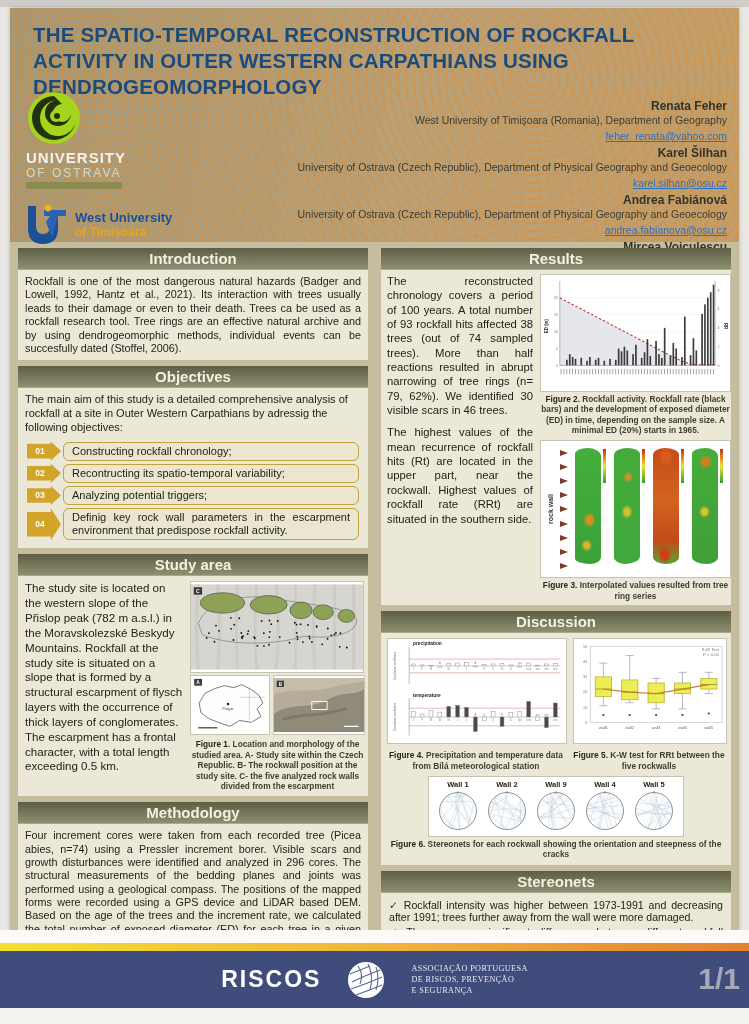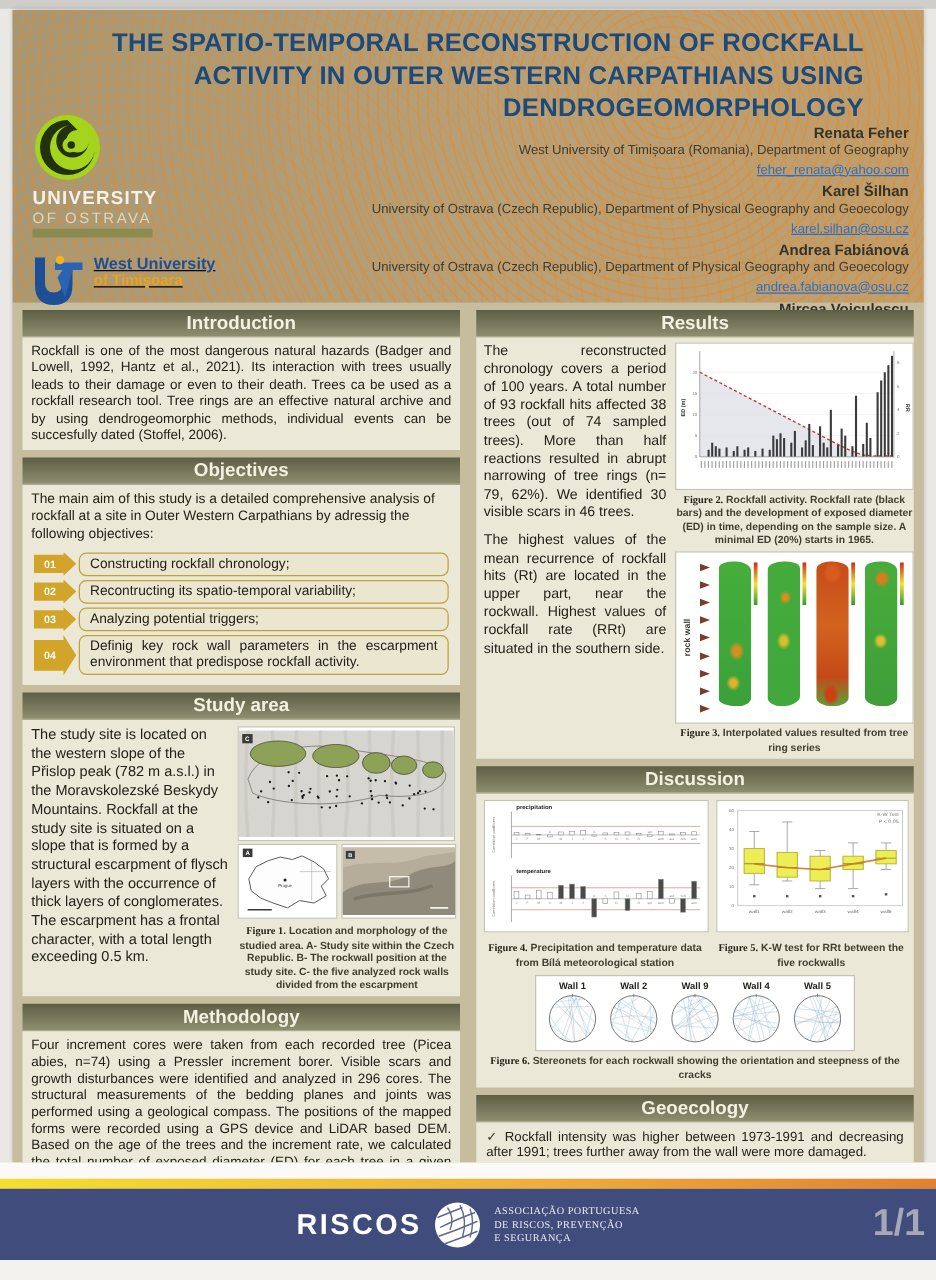--- a/index.html
+++ b/index.html
@@ -5,42 +5,42 @@
   html,body{margin:0;padding:0;background:#dddcd9;font-family:"Liberation Sans","DejaVu Sans",sans-serif;}
   .page{position:relative;width:749px;height:1024px;background:#e9e8e5;overflow:hidden;margin:0 auto;}
   .topstrip{position:absolute;left:0;top:0;width:100%;height:7px;background:#cfcecb;}
   .poster{position:absolute;left:10px;top:8px;width:729px;height:922px;background:#c6bd9f;overflow:hidden;box-shadow:0 0 4px rgba(0,0,0,.25);}
   
   .hd{position:relative;width:100%;height:234px;background-color:#b2a383;
       background-image:
         repeating-radial-gradient(circle at 72% 30%, rgba(226,138,43,.45) 0 1.5px, rgba(226,138,43,0) 1.5px 8px),
         repeating-radial-gradient(circle at 12% 115%, rgba(226,138,43,.30) 0 1.5px, rgba(226,138,43,0) 1.5px 10px),
         linear-gradient(100deg, rgba(150,138,100,.45), rgba(214,146,64,.18) 55%, rgba(222,148,60,.35));}
-  .title{padding-top:14px;margin:0 48px;text-align:right;font-size:20.5px;font-weight:bold;color:#1b4a7b;line-height:1.26;letter-spacing:.2px;}
+  .title{padding-top:14px;margin:0 23px;text-align:left;font-size:20.5px;font-weight:bold;color:#1b4a7b;line-height:1.26;letter-spacing:.2px;}
   .authors{position:absolute;right:12px;top:92px;width:560px;text-align:right;}
   .auth{margin-bottom:3px;}
   .auth .nm{font-size:12px;font-weight:bold;color:#33332a;line-height:1.15;}
   .auth .af{font-size:10.5px;color:#3d3c32;line-height:1.15;}
   .auth .em{font-size:10.5px;color:#2f6fc3;text-decoration:underline;line-height:1.2;display:inline-block;}
   .logo-os{position:absolute;left:16px;top:82px;width:150px;}
   .logo-os .t1{color:#f4f2ea;font-weight:bold;font-size:15px;letter-spacing:1px;line-height:1.1;}
   .logo-os .t2{color:#d8d8c6;font-size:12px;letter-spacing:2px;line-height:1.15;}
   .logo-os .smudge{width:96px;height:7px;background:#5d7c2f;opacity:.45;margin-top:2px;border-radius:1px;}
-  .logo-uvt{position:absolute;left:14px;top:196px;display:flex;gap:5px;text-decoration:underline;}
+  .logo-uvt{position:absolute;left:14px;top:196px;display:flex;align-items:center;gap:5px;}
   .logo-uvt .t1{color:#1d4f96;font-weight:bold;font-size:13px;line-height:1.1;}
   .logo-uvt .t2{color:#e7a41c;font-weight:bold;font-size:12px;line-height:1.1;}
   
   .cols{position:absolute;left:8px;top:240px;width:713px;display:flex;gap:13px;}
   .col{display:flex;flex-direction:column;gap:6px;}
   .col.left{width:350px;}
   .col.right{width:350px;}
   .sec-h{height:21px;line-height:21px;text-align:center;color:#f3f1e2;font-weight:bold;font-size:15px;
          background:linear-gradient(#5e5e45,#8e8e70);border-bottom:1px solid #a9a98c;}
   .sec-b{background:#ebe8d8;padding:5px 7px;font-size:10.8px;color:#23221a;text-align:justify;line-height:1.24;}
-  .b{font-weight:bold;font-family:Liberation Serif, serif;}
+  .b{font-weight:bold;}
   
   .obj-int{font-size:11px;text-align:left;line-height:1.25;margin-bottom:7px;}
   .obj-row{display:flex;align-items:stretch;margin:3px 2px;}
   .obj-arrow{position:relative;width:34px;min-height:19px;background:#d2a42a;clip-path:polygon(0 12%,70% 12%,70% 0,100% 50%,70% 100%,70% 88%,0 88%);
              display:flex;align-items:center;justify-content:center;flex:none;}
   .obj-arrow span{color:#fff;font-size:8.5px;font-weight:bold;padding-right:8px;}
   .obj-box{flex:1;margin-left:2px;border:1.5px solid #c0a23c;border-radius:6px;background:#eae6cf;
            padding:2px 8px;font-size:11px;display:flex;align-items:center;line-height:1.2;}
   
   .study{display:flex;gap:7px;}
@@ -88,21 +88,21 @@
   .f6{background:#fff;border:1px solid #c6c3b2;display:flex;gap:7px;padding:3px 8px 4px;}
   .f6 .unit{display:flex;flex-direction:column;align-items:center;}
   .f6 .wl{font-size:7.5px;font-weight:bold;color:#23221a;margin-bottom:1px;}
   
   .conc{background:#ebe8d8;padding:6px 8px 10px;font-size:10.6px;line-height:1.2;text-align:justify;color:#23221a;min-height:130px;}
   .conc p{margin:0 0 2px 0;}
   .check{color:#3d3d2d;font-weight:bold;margin-right:4px;}
   
   .f-white{position:absolute;left:0;top:930px;width:100%;height:13px;background:#fbfaf7;}
   .f-stripe{position:absolute;left:0;top:943px;width:100%;height:8px;background:linear-gradient(90deg,#f3df2e,#efb13b 55%,#e2812f);}
-  .f-navy{position:absolute;left:0;top:951px;width:100%;height:57px;background:#404c7b;display:flex;align-items:center;justify-content:center;gap:9px;}
+  .f-navy{position:absolute;left:0;top:951px;width:100%;height:57px;background:#404c7b;display:flex;align-items:center;justify-content:center;gap:25px;}
   .f-bottom{position:absolute;left:0;top:1008px;width:100%;height:16px;background:#f3f2ef;}
   .riscos{color:#fff;font-weight:bold;font-size:23px;letter-spacing:2px;}
   .assoc{color:#e8e9f0;font-size:8.2px;line-height:1.35;letter-spacing:.4px;font-family:"Liberation Serif","DejaVu Serif",serif;}
   .pageind{position:absolute;right:9px;top:962px;font-size:30px;font-weight:bold;color:rgba(185,185,192,.85);z-index:5;}
   svg text{font-family:"Liberation Sans","DejaVu Sans",sans-serif;}
 </style>
 </head>
 <body>
 
 <div class="page">
@@ -731,21 +731,21 @@
                       <line x1="39.2183374281342" y1="24.215926204788374" x2="6.819469754141238" y2="9.118814792021597" stroke="#85b4d6" stroke-width="0.5" opacity="0.55"></line>
                     </svg>
                   </div>
               </div>
             </div>
             <div class="cap"><span class="b">Figure 6.</span><span> Stereonets for each rockwall showing the orientation and steepness of the cracks</span></div>
           </div>
         </div>
 
         <div>
-          <div class="sec-h">Geoecology</div>
+          <div class="sec-h">Stereonets</div>
           <div class="conc">
             <p><span class="check">✓</span><span>Rockfall intensity was higher between 1973-1991 and decreasing after 1991; trees further away from the wall were more damaged.</span></p>
             <p><span class="check">✓</span><span>There are no significant differences between different rockfall parameters recorded by trees under different rockwalls (K-W test, P= 0,05);</span></p>
 
           </div>
         </div>
       </div>
     </div>
   </div>
 

